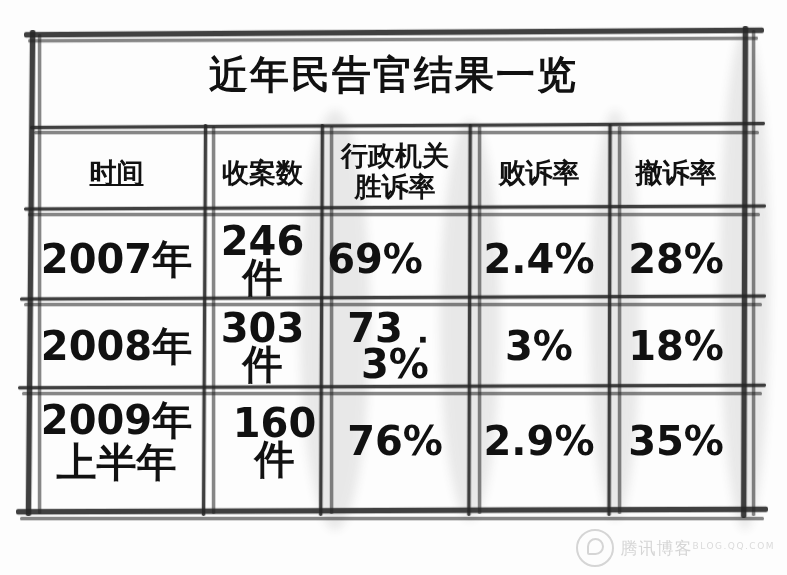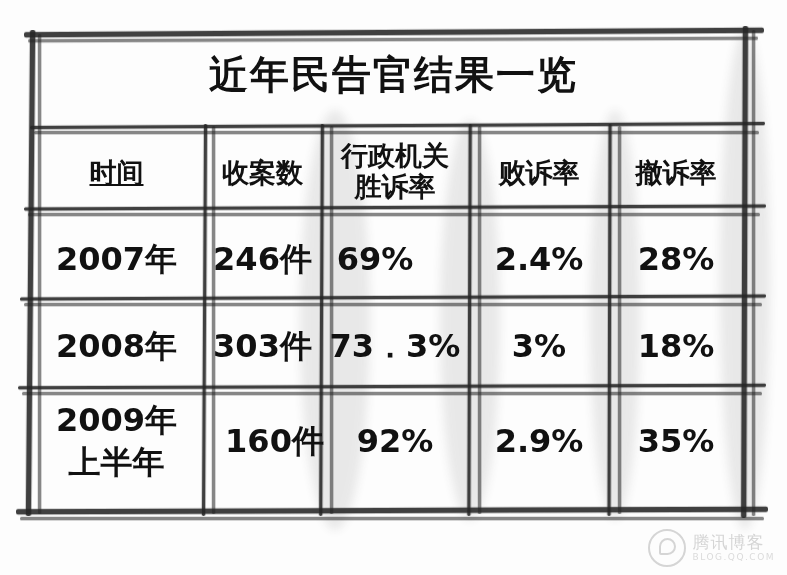--- a/index.html
+++ b/index.html
@@ -70,21 +70,21 @@
     display: flex;
     align-items: center;
     justify-content: center;
     flex-direction: column;
   }
   .cell.head {
     font-size: 27px;
     line-height: 31px;
   }
   .cell.body {
-    font-size: 32px;
+    font-size: 40px;
     line-height: 36px;
   }
   .cell .sub {
     display: block;
   }
 
   
   .blot {
     position: absolute;
     background: #3a3a3a;
@@ -114,21 +114,21 @@
   #watermark .wm-circle::before {
     content: "";
     position: absolute;
     left: 9px; top: 7px;
     width: 13px; height: 13px;
     border: 2px solid #9a9a9a;
     border-radius: 50% 50% 50% 2px;
   }
   #watermark .wm-text {
     display: flex;
-    flex-direction: column;
+    flex-direction: row;
     line-height: 1;
   }
   #watermark .wm-main {
     font-size: 17px;
     color: #9a9a9a;
     letter-spacing: 1px;
   }
   #watermark .wm-sub {
     font-size: 9px;
     color: #a8a8a8;
@@ -207,21 +207,21 @@
   <div class="cell body" style="left:205px; top:313px; width:115px; height:66px;">303件</div>
   <div class="cell body" style="left:322px; top:313px; width:146px; height:66px;">73．3%</div>
   <div class="cell body" style="left:470px; top:313px; width:138px; height:66px;">3%</div>
   <div class="cell body" style="left:610px; top:313px; width:132px; height:66px;">18%</div>
 
   <div class="cell body" style="left:30px;  top:395px; width:173px; height:92px; line-height:42px;">
     <span class="sub">2009年</span>
     <span class="sub">上半年</span>
   </div>
   <div class="cell body" style="left:205px; top:395px; width:115px; height:92px;margin-left:12px;">160件</div>
-  <div class="cell body" style="left:322px; top:395px; width:146px; height:92px;">92%</div>
+  <div class="cell body" style="left:322px; top:395px; width:146px; height:92px;">76%</div>
   <div class="cell body" style="left:470px; top:395px; width:138px; height:92px;">2.9%</div>
   <div class="cell body" style="left:610px; top:395px; width:132px; height:92px;">35%</div>
 
   <div id="watermark">
     <div class="wm-circle"></div>
     <div class="wm-text">
       <span class="wm-main">腾讯博客</span>
       <span class="wm-sub">BLOG.QQ.COM</span>
     </div>
   </div>

